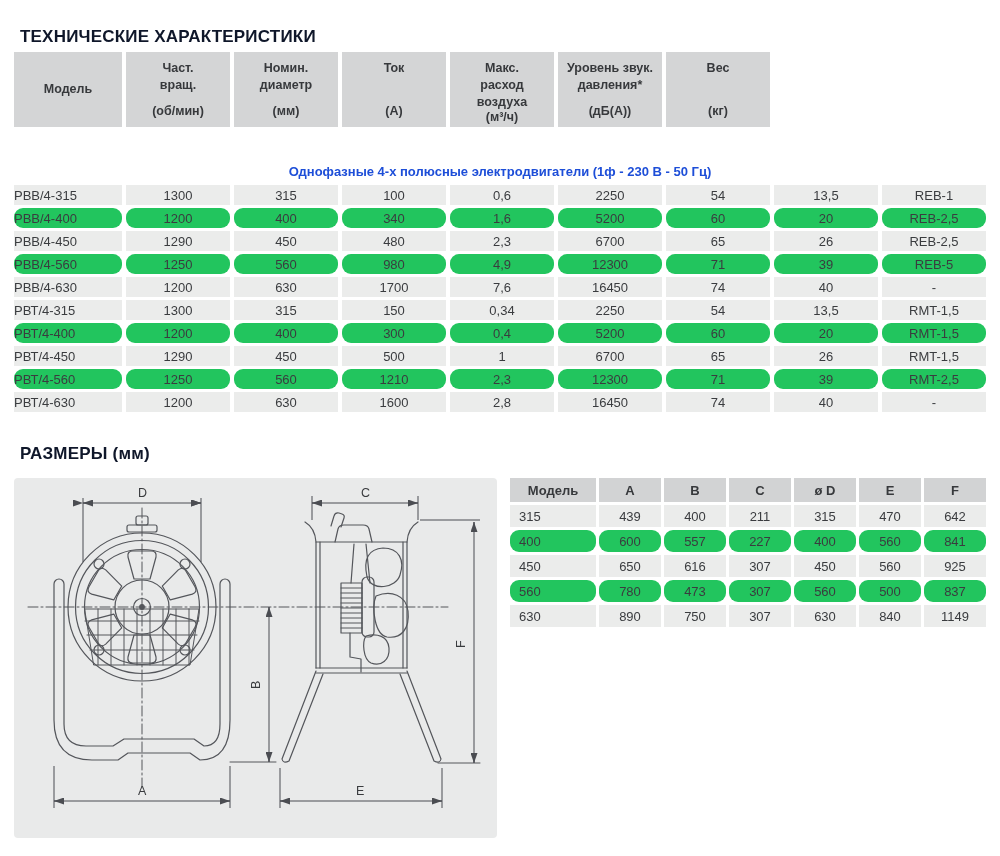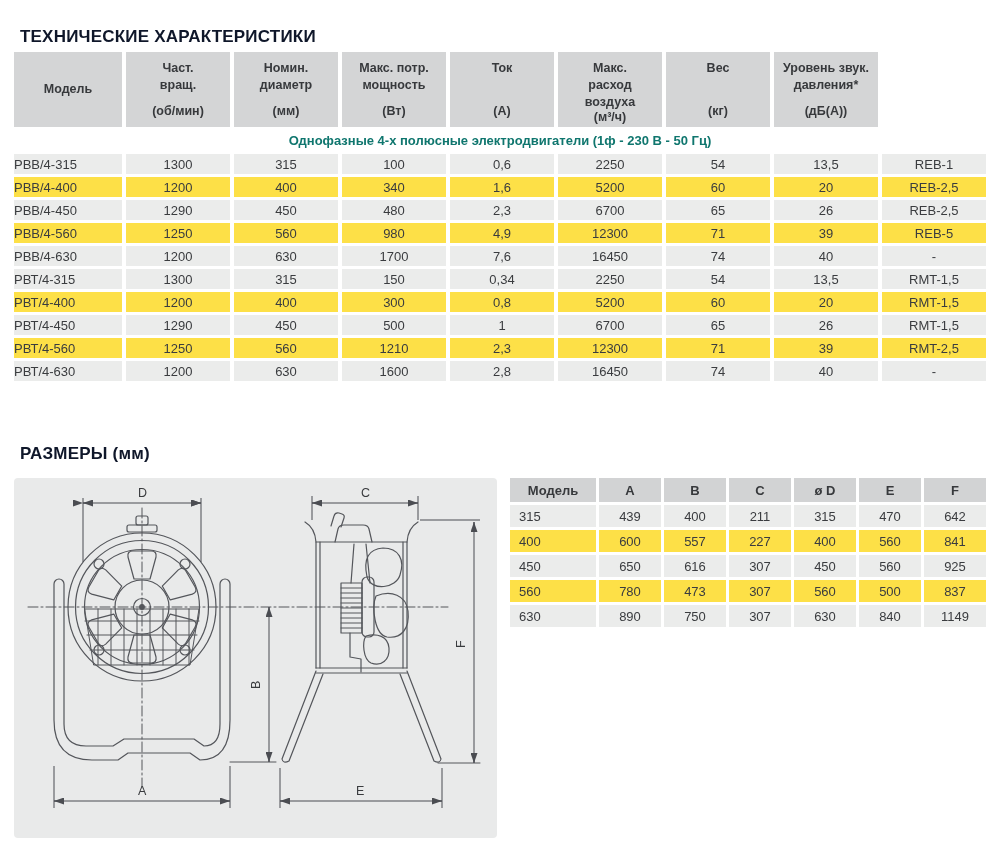--- a/index.html
+++ b/index.html
@@ -12,25 +12,25 @@
   
   #spec-table{position:absolute;left:14px;top:52px;width:972px;display:grid;
     grid-template-columns:108px repeat(8,1fr);column-gap:4px;row-gap:3px;}
   .th{background:#d4d5d6;height:75px;box-sizing:border-box;padding:8px 2px;
     display:flex;flex-direction:column;justify-content:space-between;align-items:center;
     font-weight:bold;font-size:12.5px;text-align:center;color:#37393c;}
   .th.vcenter{justify-content:center;}
   .th-label{white-space:pre-line;line-height:1.35;}
   .th-unit{line-height:1.1;}
   .sec-title{grid-column:1/-1;height:21px;background:#fff;display:flex;align-items:center;
-    justify-content:center;font-weight:bold;font-size:13px;color:#0f766e;}
+    justify-content:center;font-weight:bold;font-size:13px;color:#1d4ed8;margin-top:31px;}
   .td{height:20px;display:flex;align-items:center;justify-content:center;font-size:13px;color:#3a3c3f;}
   .td.left{justify-content:flex-start;padding-left:0;}
   .light{background:#ebeceb;}
-  .dark{background:#fde047;}
+  .dark{background:#22c55e;border-radius:9px;}
 
   
   .panel{position:absolute;left:14px;top:478px;width:483px;height:360px;background:#e9eaea;border-radius:4px;}
   #dims-table{position:absolute;left:510px;top:478px;width:476px;display:grid;
     grid-template-columns:86px repeat(6,1fr);column-gap:3px;row-gap:3px;}
   .dh{background:#d2d3d4;height:24px;display:flex;align-items:center;justify-content:center;
     font-weight:bold;font-size:13px;color:#37393c;}
   .dd{height:22px;display:flex;align-items:center;justify-content:center;font-size:13px;}
   .dd.left{justify-content:flex-start;padding-left:9px;}
 
@@ -51,42 +51,37 @@
         <div class="th-label">Част.
 вращ.</div>
         <div class="th-unit">(об/мин)</div>
       </div>
       <div class="th">
         <div class="th-label">Номин.
 диаметр</div>
         <div class="th-unit">(мм)</div>
       </div>
       <div class="th">
-        <div class="th-label">Макс. потр.
-мощность</div>
-        <div class="th-unit">(Вт)</div>
-      </div>
-      <div class="th">
         <div class="th-label">Ток</div>
         <div class="th-unit">(А)</div>
       </div>
       <div class="th">
         <div class="th-label">Макс.
 расход
 воздуха</div>
         <div class="th-unit">(м³/ч)</div>
       </div>
       <div class="th">
-        <div class="th-label">Вес</div>
-        <div class="th-unit">(кг)</div>
-      </div>
-      <div class="th">
         <div class="th-label">Уровень звук.
 давления*</div>
         <div class="th-unit">(дБ(А))</div>
+      </div>
+      <div class="th">
+        <div class="th-label">Вес</div>
+        <div class="th-unit">(кг)</div>
       </div>
       <div class="sec-title">Однофазные 4-х полюсные электродвигатели (1ф - 230 В - 50 Гц)</div>
       <div class="td light left">РВВ/4-315</div>
       <div class="td light">1300</div>
       <div class="td light">315</div>
       <div class="td light">100</div>
       <div class="td light">0,6</div>
       <div class="td light">2250</div>
       <div class="td light">54</div>
       <div class="td light">13,5</div>
@@ -133,21 +128,21 @@
       <div class="td light">150</div>
       <div class="td light">0,34</div>
       <div class="td light">2250</div>
       <div class="td light">54</div>
       <div class="td light">13,5</div>
       <div class="td light">RMT-1,5</div>
       <div class="td dark left">РВТ/4-400</div>
       <div class="td dark">1200</div>
       <div class="td dark">400</div>
       <div class="td dark">300</div>
-      <div class="td dark">0,8</div>
+      <div class="td dark">0,4</div>
       <div class="td dark">5200</div>
       <div class="td dark">60</div>
       <div class="td dark">20</div>
       <div class="td dark">RMT-1,5</div>
       <div class="td light left">РВТ/4-450</div>
       <div class="td light">1290</div>
       <div class="td light">450</div>
       <div class="td light">500</div>
       <div class="td light">1</div>
       <div class="td light">6700</div>

